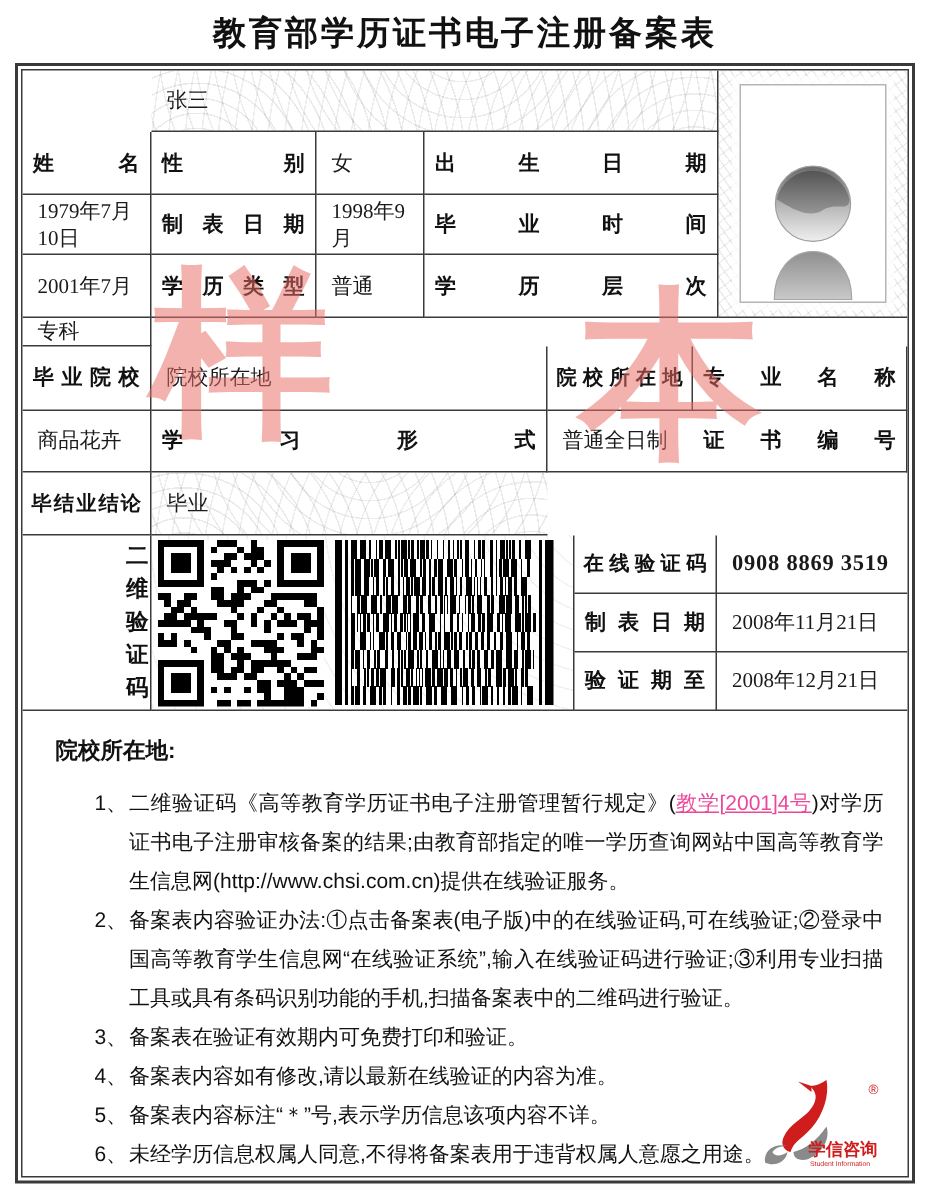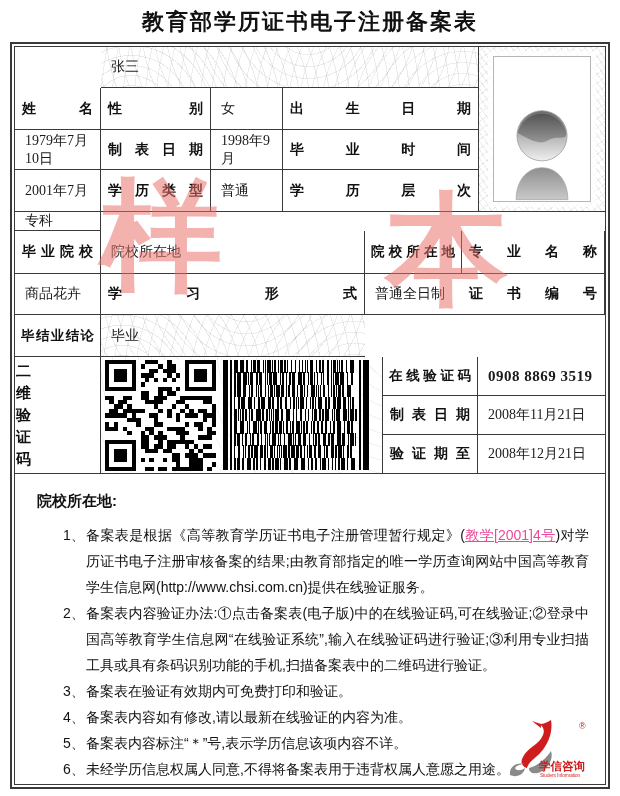--- a/index.html
+++ b/index.html
@@ -36,21 +36,21 @@
       repeating-radial-gradient(circle at 55% -70%, rgba(0,0,0,0) 0 11px, rgba(110,110,110,.13) 11px 12px),
       repeating-radial-gradient(circle at 96% 175%, rgba(0,0,0,0) 0 10px, rgba(110,110,110,.12) 10px 11px); }
 
   .photo-cell { grid-column:5; grid-row:1 / 5; justify-content:center;
       background-image:
       repeating-linear-gradient(55deg, rgba(0,0,0,.07) 0 1px, transparent 1px 5px),
       repeating-linear-gradient(-38deg, rgba(0,0,0,.06) 0 1px, transparent 1px 7px); }
   .photo-box { width:98px; height:146px; background:#fff; border:1px solid #b5b5b5;
       box-shadow:0 0 0 5px rgba(255,255,255,.75); display:flex; align-items:flex-end; justify-content:center; }
 
-  .vlabel-cell { grid-column:1; grid-row:1 / 4; justify-content:flex-start; }
+  .vlabel-cell { grid-column:1; grid-row:1 / 4; justify-content:flex-end; }
   .vlabel-cell span { display:block; width:17px; font-weight:bold; font-size:15px;
       line-height:22px; text-align:center; word-break:break-all; }
 
   .code-cell { grid-column:2; grid-row:1 / 4; gap:7px; padding-left:4px;
       background-image: repeating-radial-gradient(circle at 110% -20%, rgba(0,0,0,0) 0 12px, rgba(120,120,120,.10) 12px 13px); }
 
   .wm { position:absolute; font-size:122px; line-height:1; font-weight:bold;
         color:#e96d66; opacity:.52; z-index:6; pointer-events:none; }
   .wm1 { left:85px; top:128px; }
   .wm2 { left:371px; top:142px; }
@@ -680,21 +680,21 @@
       <div class="cell lbl">
           <span>验证期至</span>
         </div>
       <div class="cell val noR">2008年12月21日</div>
     </div>
 
     <div class="notes">
       <div class="notes-heading">院校所在地:</div>
       <div class="note">
         <span class="n">1、</span>
-        <div class="t"><span>备案表是根据《高等教育学历证书电子注册管理暂行规定》(</span><a class="doclink">教学[2001]4号</a><span>)对学历证书电子注册审核备案的结果;由教育部指定的唯一学历查询网站中国高等教育学生信息网(http://www.chsi.com.cn)提供在线验证服务。</span></div>
+        <div class="t"><span>二维验证码《高等教育学历证书电子注册管理暂行规定》(</span><a class="doclink">教学[2001]4号</a><span>)对学历证书电子注册审核备案的结果;由教育部指定的唯一学历查询网站中国高等教育学生信息网(http://www.chsi.com.cn)提供在线验证服务。</span></div>
       </div>
       <div class="note">
         <span class="n">2、</span>
         <div class="t">备案表内容验证办法:①点击备案表(电子版)中的在线验证码,可在线验证;②登录中国高等教育学生信息网“在线验证系统”,输入在线验证码进行验证;③利用专业扫描工具或具有条码识别功能的手机,扫描备案表中的二维码进行验证。</div>
       </div>
       <div class="note">
         <span class="n">3、</span>
         <div class="t">备案表在验证有效期内可免费打印和验证。</div>
       </div>
       <div class="note">

